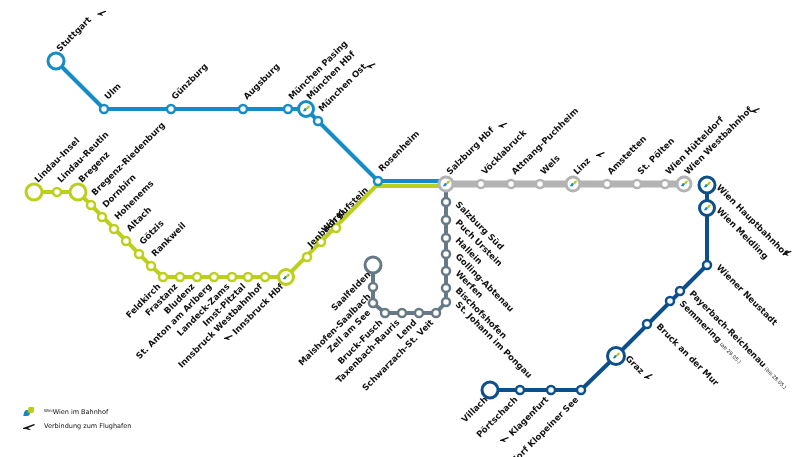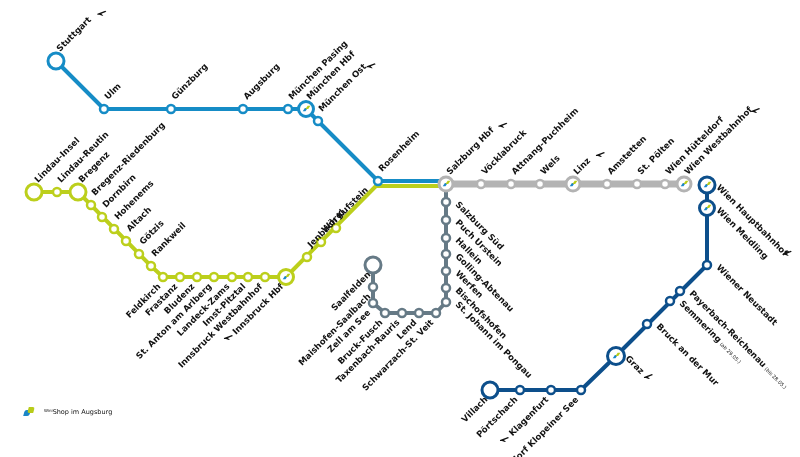--- a/index.html
+++ b/index.html
@@ -321,15 +321,23 @@
       <text class="lbl" x="488" y="400" text-anchor="end" transform="rotate(-45 488 400)">Villach</text>
     </g>
 </svg>
 
 <div class="legend">
   <div class="legend-row">
     <span class="legend-icon shop-icon">
         <span class="a"></span>
         <span class="b"></span>
       </span>
-    <span><sup>Wini</sup><span>Shop im Augsburg</span></span>
+    <span><sup>Wini</sup><span>Wien im Bahnhof</span></span>
+  </div>
+  <div class="legend-row">
+    <span class="legend-icon">
+      <svg width="14" height="10" viewBox="0 0 14 10">
+          <path d="M1 7 L12 3 L13 4 L6 7 L9 9 L7 9 L4 8 L1 8 Z" fill="#111"></path>
+        </svg>
+    </span>
+    <span>Verbindung zum Flughafen</span>
   </div>
 </div>
 
 </body></html>

